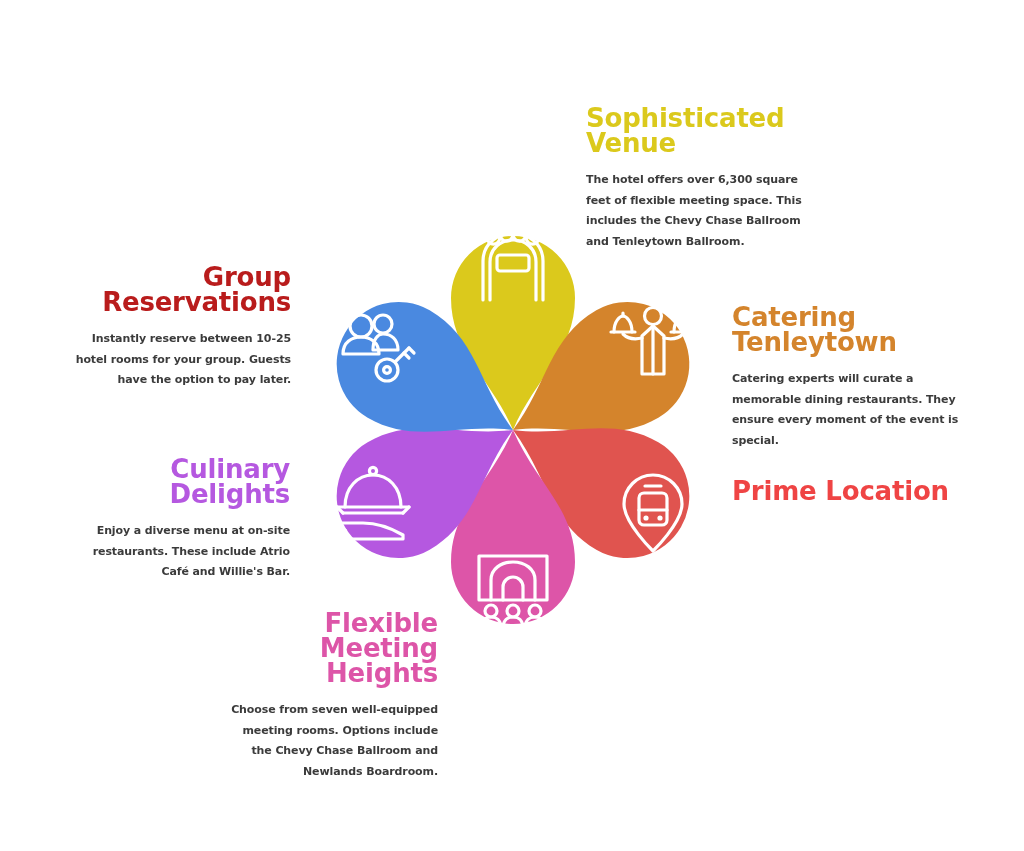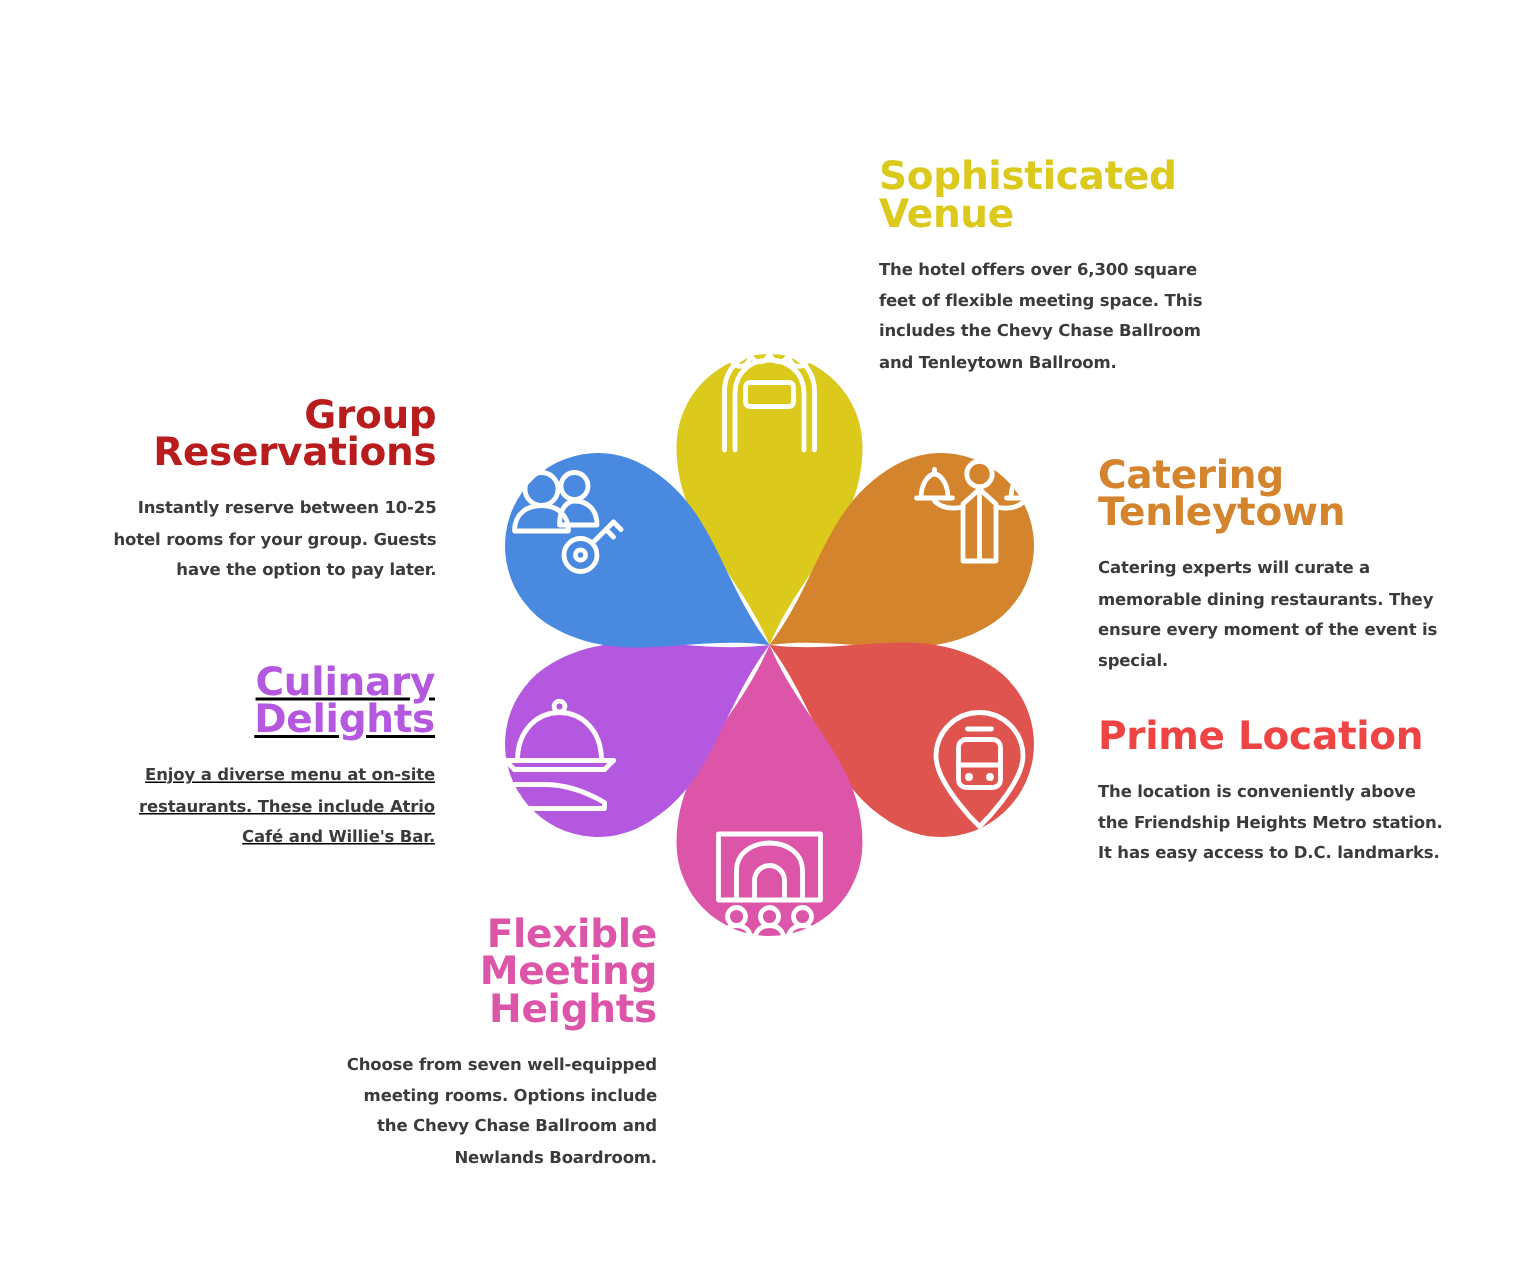--- a/index.html
+++ b/index.html
@@ -35,21 +35,21 @@
     margin:0;
   }
   .align-left{text-align:left;}
   .align-right{text-align:right;}
 
   
   #block-venue     {left:586px; top:106px;  width:232px;}
   #block-catering  {left:732px; top:305px;  width:232px;}
   #block-location  {left:732px; top:479px;  width:232px;}
   #block-meeting   {left:222px; top:611px;  width:216px;}
-  #block-culinary  {left:70px;  top:443px;  width:220px;text-decoration:underline;}
+  #block-culinary  {left:70px;  top:457px;  width:220px;}
   #block-group     {left:70px;  top:265px;  width:221px;}
 </style>
 </head>
 <body>
 
 <div id="stage">
 
   <div class="petal-layer">
     <svg width="1024" height="851" viewBox="0 0 1024 851" xmlns="http://www.w3.org/2000/svg">
       <defs>
@@ -180,21 +180,20 @@
     <p class="blk-body">The hotel offers over 6,300 square feet of flexible meeting space. This includes the Chevy Chase Ballroom and Tenleytown Ballroom.</p>
   </div>
 
   <div class="block align-left" id="block-catering">
     <h2 class="blk-title" style="color:#D4842C">Catering Tenleytown</h2>
     <p class="blk-body">Catering experts will curate a memorable dining restaurants. They ensure every moment of the event is special.</p>
   </div>
 
   <div class="block align-left" id="block-location">
     <h2 class="blk-title" style="color:#ef4444">Prime Location</h2>
-    <p class="blk-body">The location is conveniently above the Friendship Heights Metro station. It has easy access to D.C. landmarks.</p>
   </div>
 
   <div class="block align-right" id="block-meeting">
     <h2 class="blk-title" style="color:#DD55A8">Flexible Meeting Heights</h2>
     <p class="blk-body">Choose from seven well-equipped meeting rooms. Options include the Chevy Chase Ballroom and Newlands Boardroom.</p>
   </div>
 
   <div class="block align-right" id="block-culinary">
     <h2 class="blk-title" style="color:#B558E0">Culinary Delights</h2>
     <p class="blk-body">Enjoy a diverse menu at on-site restaurants. These include Atrio Café and Willie's Bar.</p>

